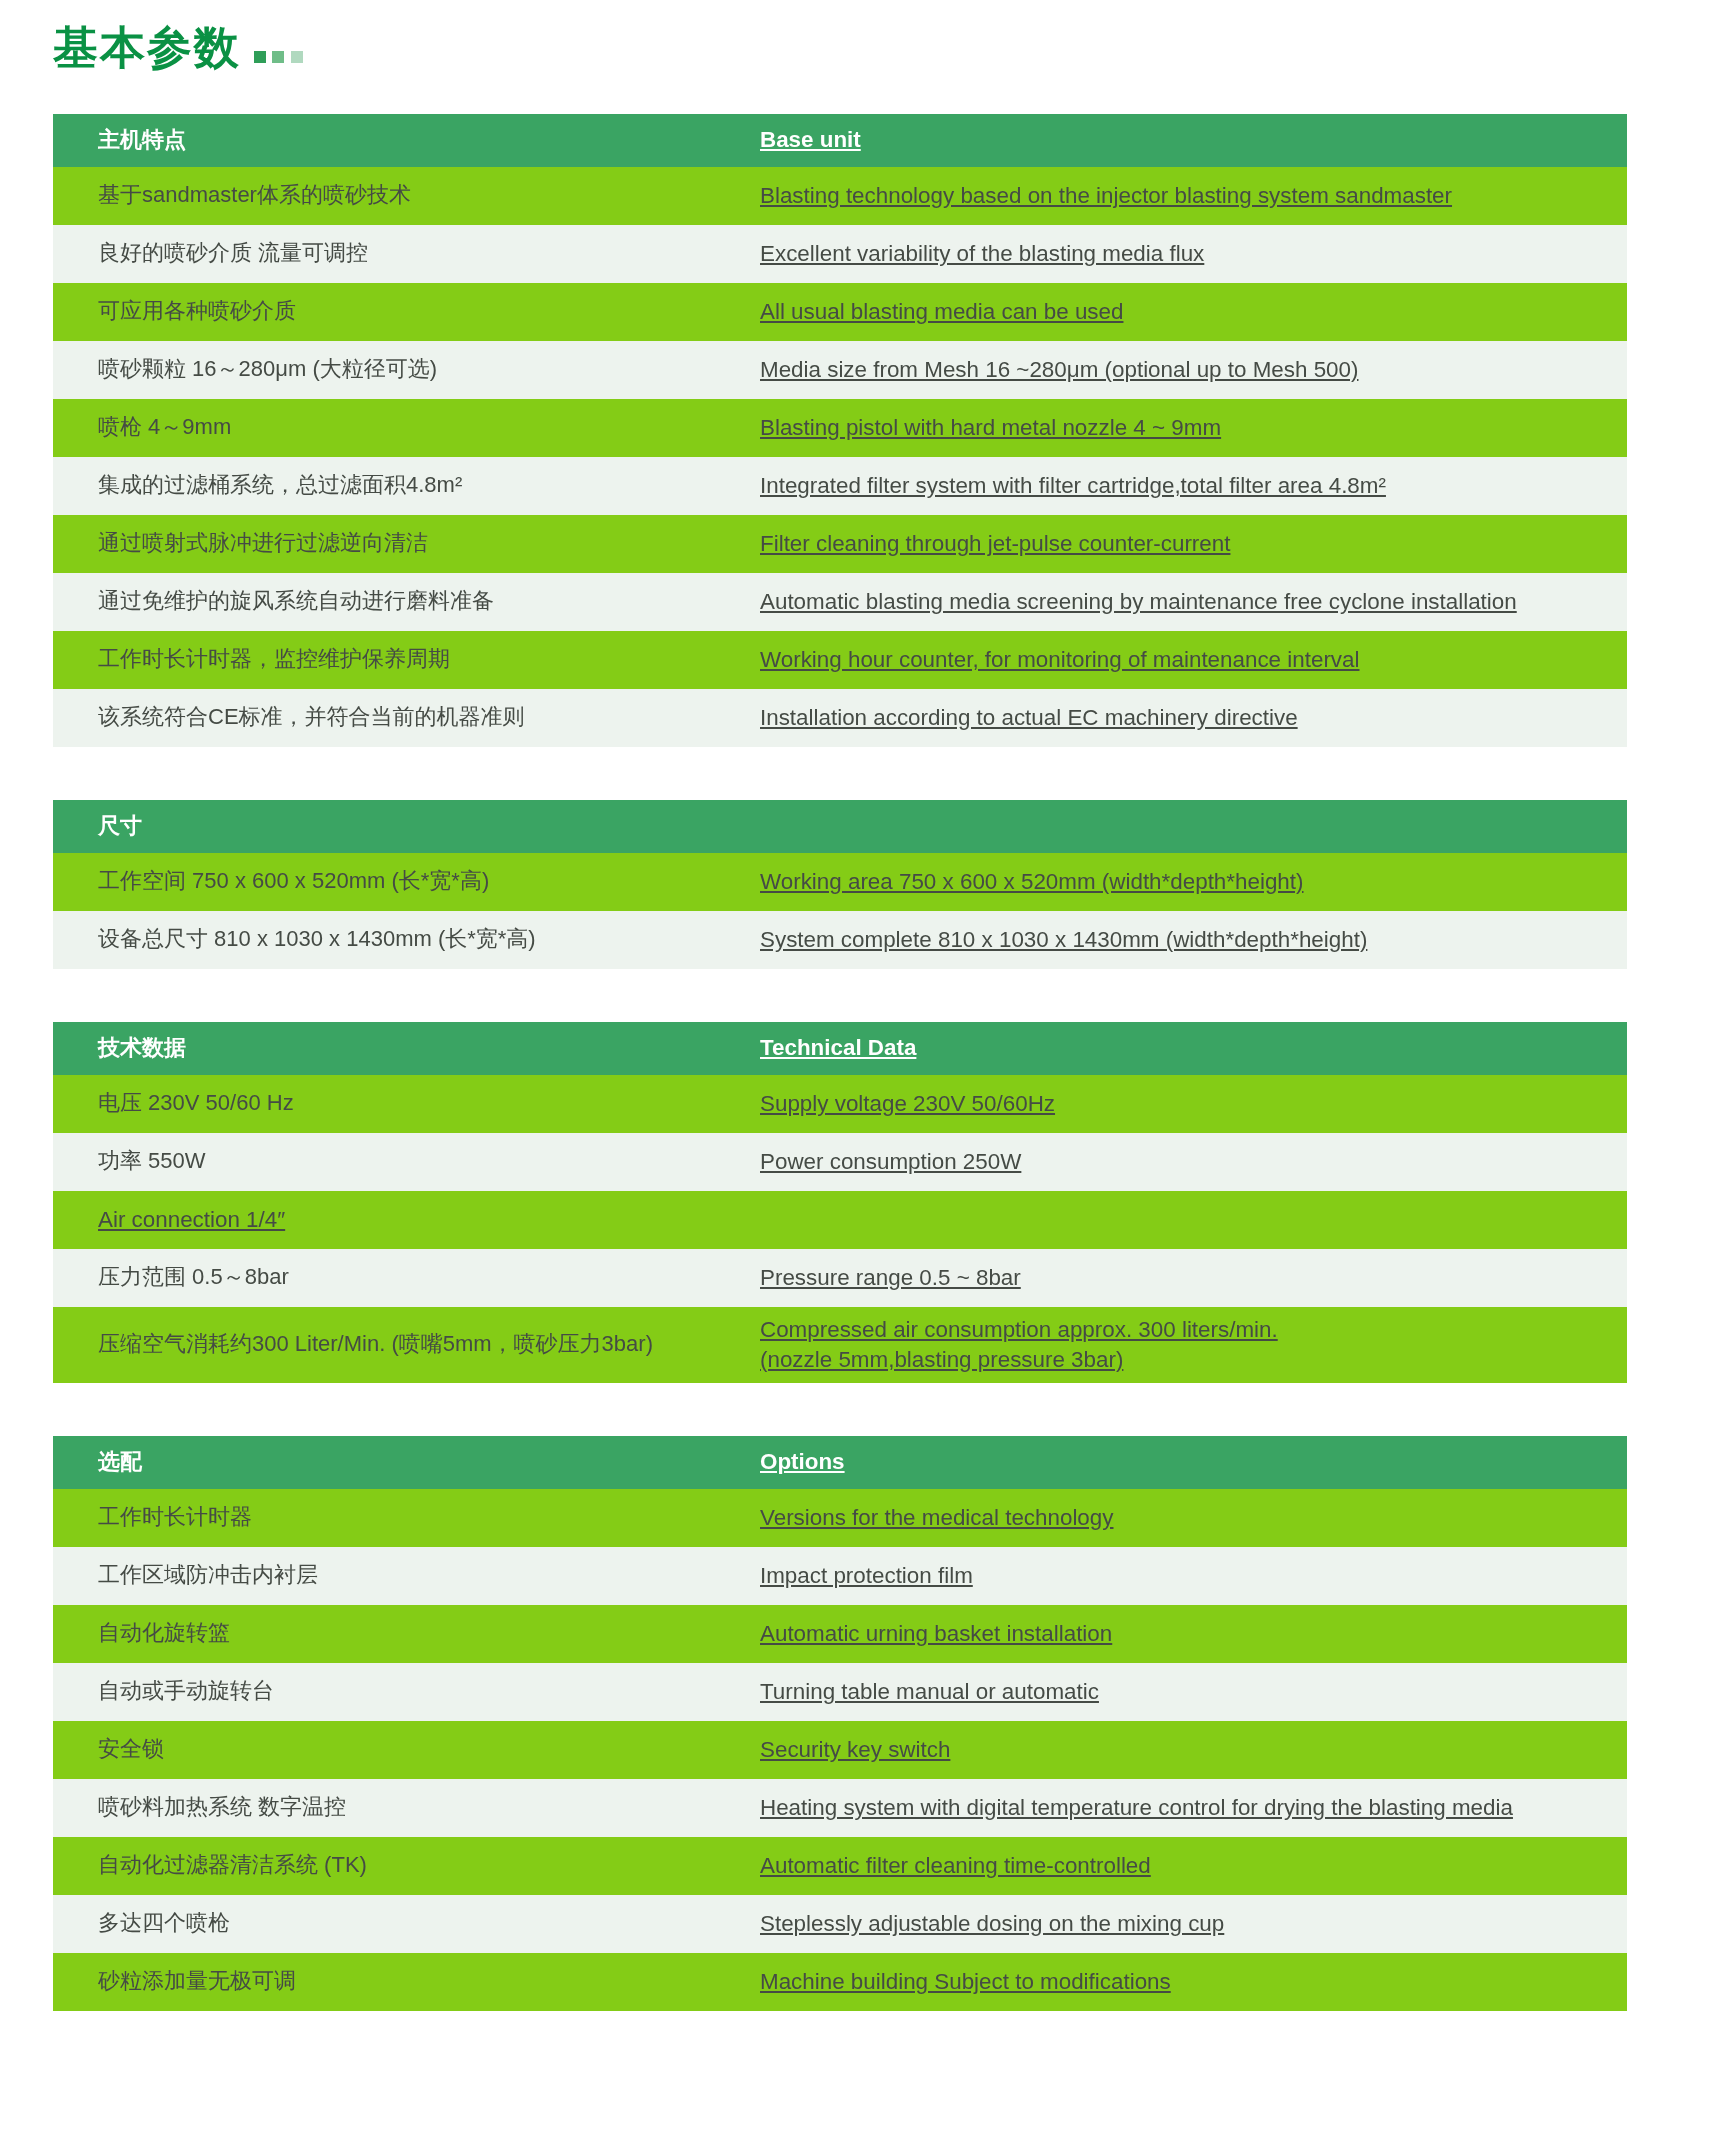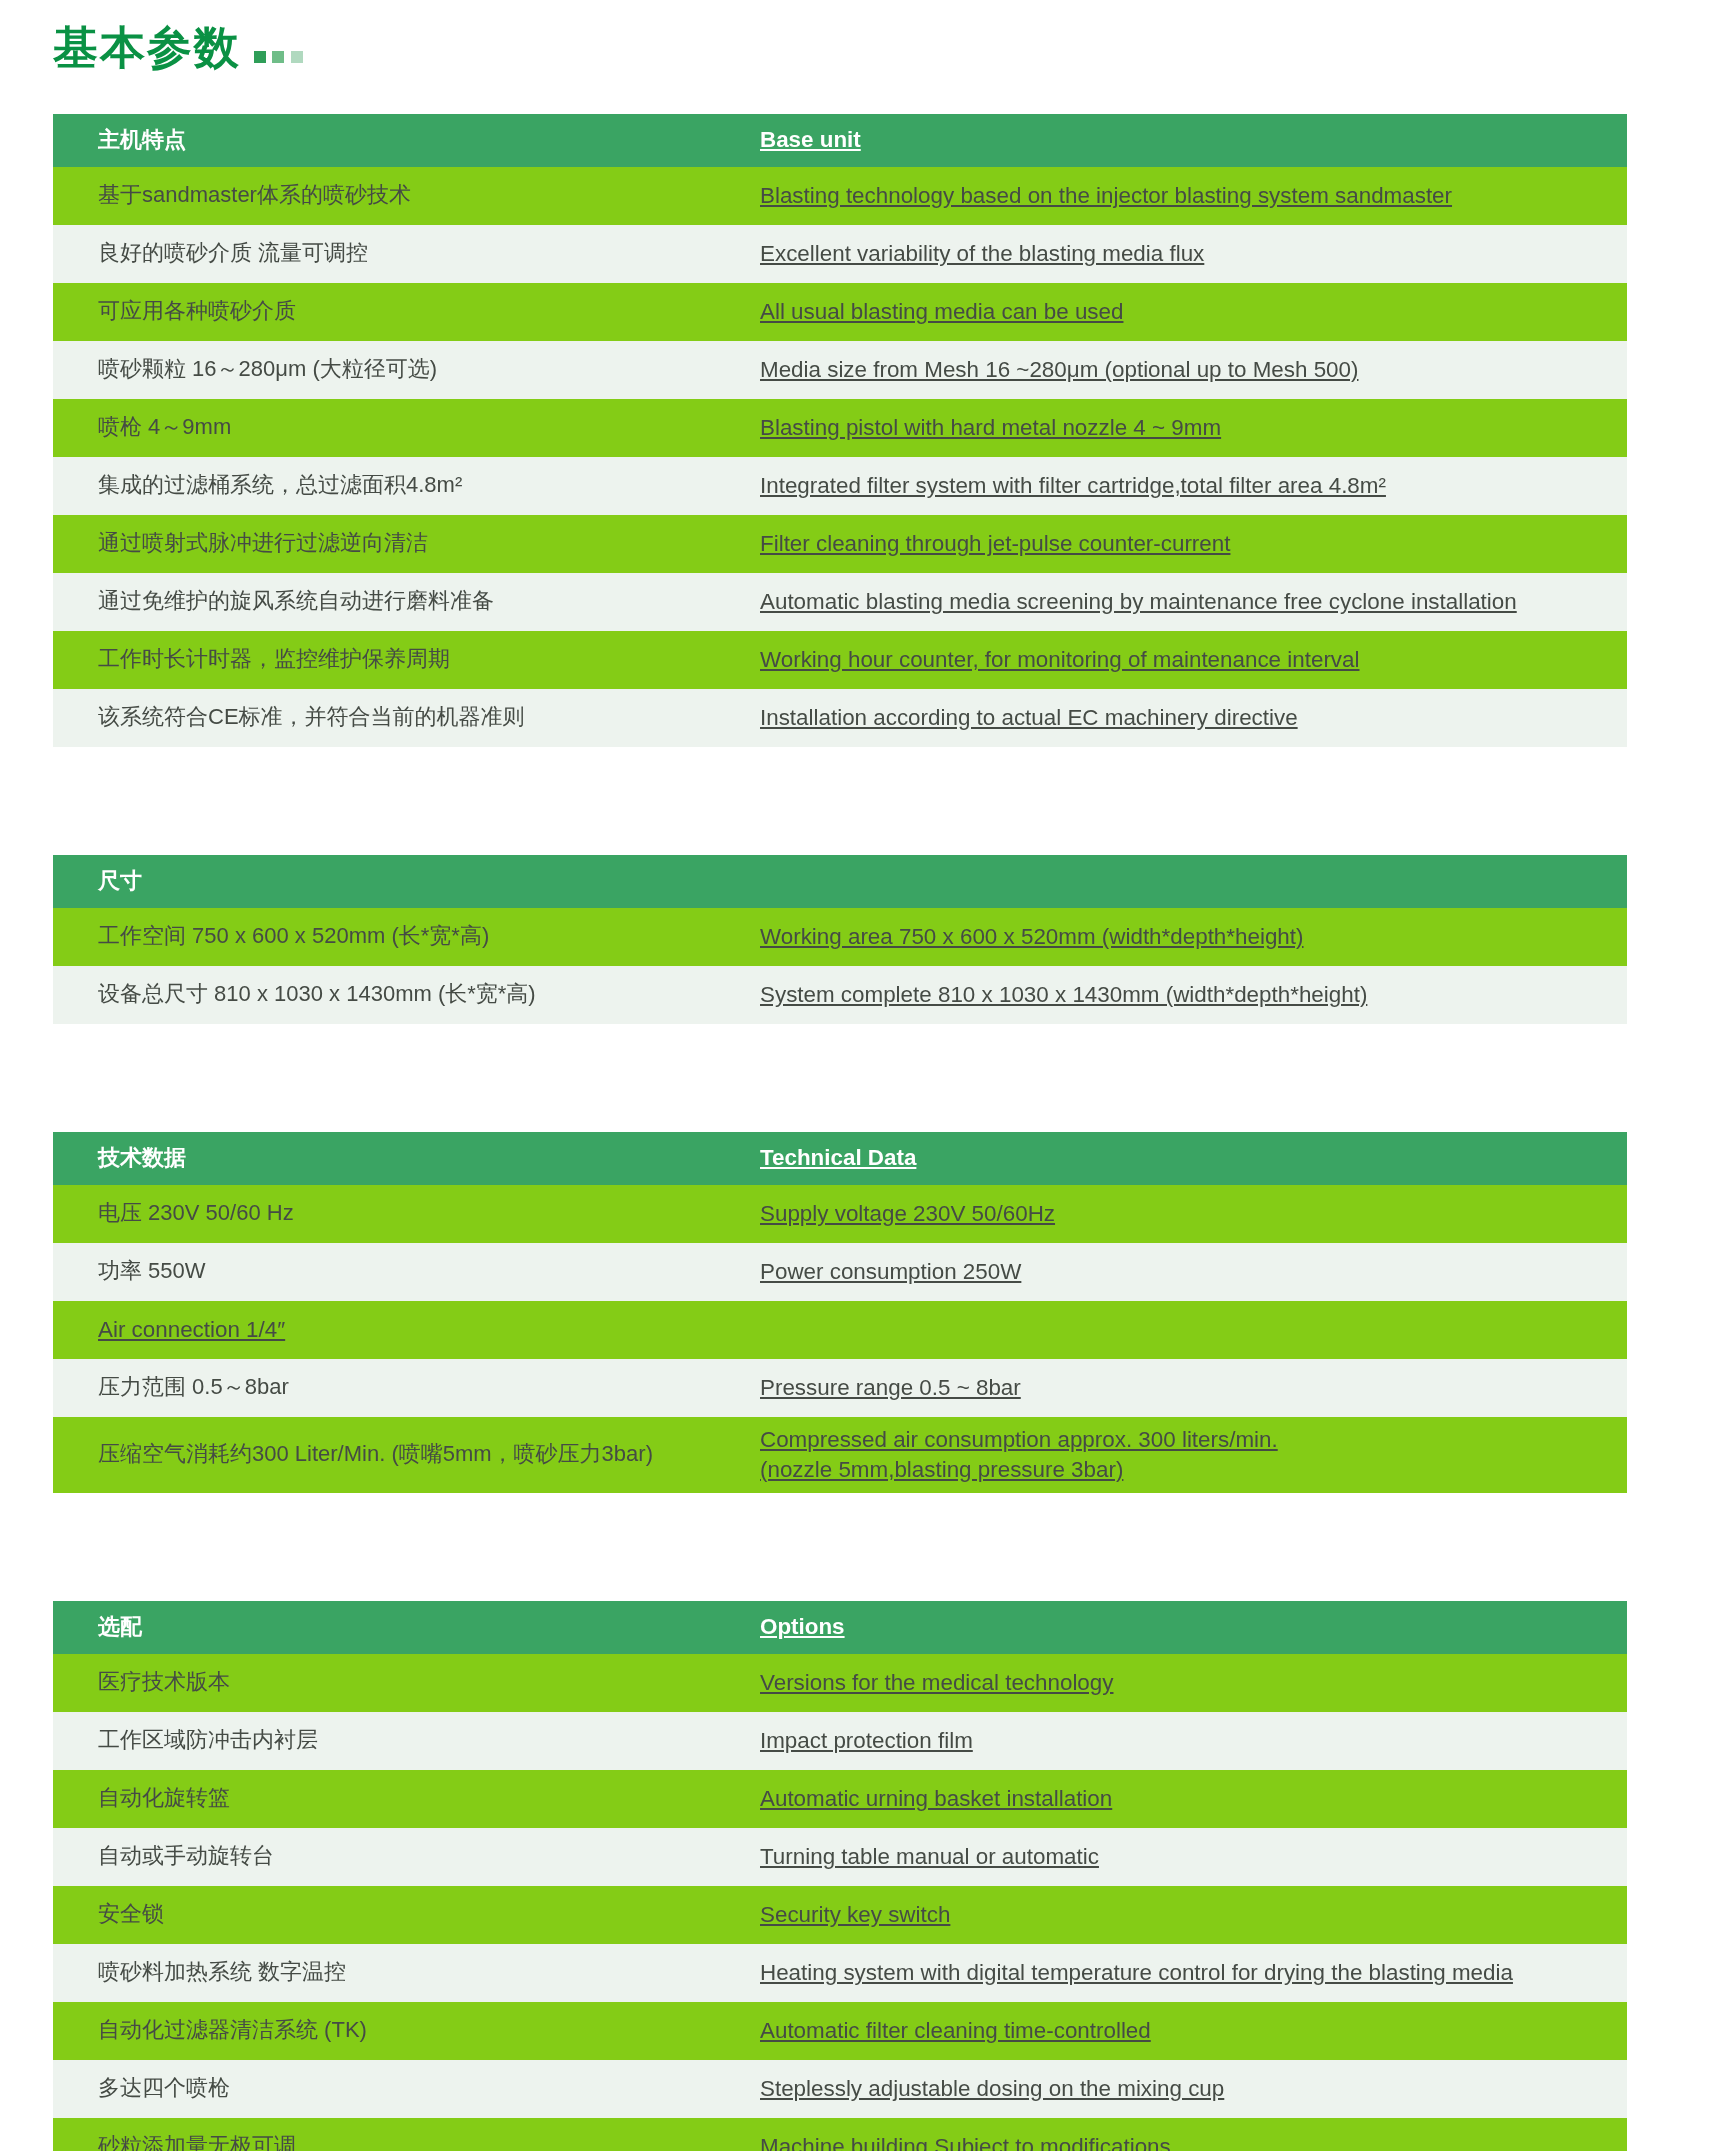--- a/index.html
+++ b/index.html
@@ -16,21 +16,21 @@
     color:var(--text-color);
   }
   .page{padding:18.6px 98px 0 53px;border-radius:20px;}
   .title-row{display:flex;align-items:flex-end;height:54px;}
   .title{
     font-size:45px;font-weight:700;color:var(--title-green);
     margin:0;line-height:1.08;letter-spacing:1.9px;
   }
   .squares{display:flex;gap:6.5px;margin:0 0 9.3px 13px;}
   .sq{width:12px;height:12px;display:inline-block;}
-  .spec-table{margin-top:108px;}
+  .spec-table{margin-top:53px;}
   #sections > .spec-table:first-child{margin-top:41px;}
   .thead{
     background:var(--header-green);
     display:grid;grid-template-columns:662px 1fr;
     min-height:53px;align-items:center;padding-left:45px;
   }
   .thead .cell{
     color:#fff;font-weight:700;font-size:28px;line-height:1.1;
   }
   .trow{
@@ -141,21 +141,21 @@
           <div class="cell en">Compressed air consumption approx. 300 liters/min.
 (nozzle 5mm,blasting pressure 3bar)</div>
         </div>
       </section>
       <section class="spec-table">
         <div class="thead">
           <div class="cell zh">选配</div>
           <div class="cell en">Options</div>
         </div>
         <div class="trow">
-          <div class="cell zh">医疗技术版本</div>
+          <div class="cell zh">工作时长计时器</div>
           <div class="cell en">Versions for the medical technology</div>
         </div>
         <div class="trow">
           <div class="cell zh">工作区域防冲击内衬层</div>
           <div class="cell en">Impact protection film</div>
         </div>
         <div class="trow">
           <div class="cell zh">自动化旋转篮</div>
           <div class="cell en">Automatic urning basket installation</div>
         </div>

